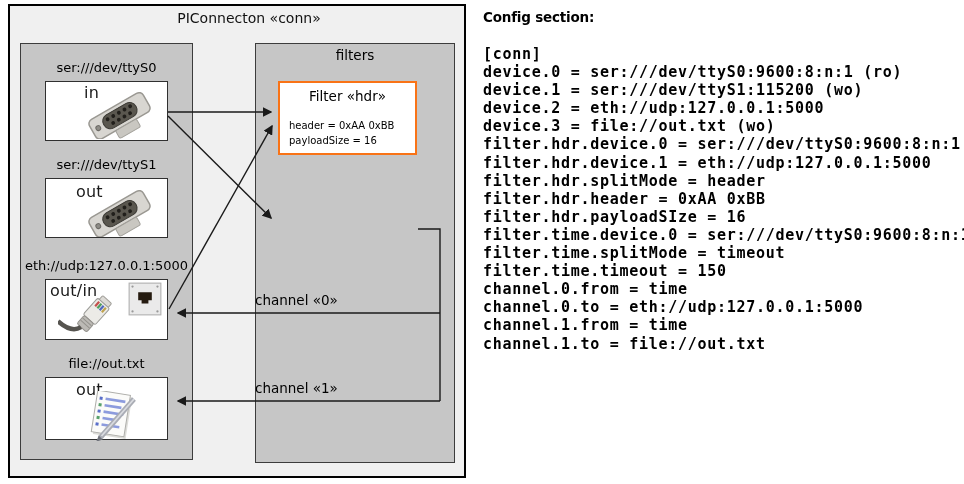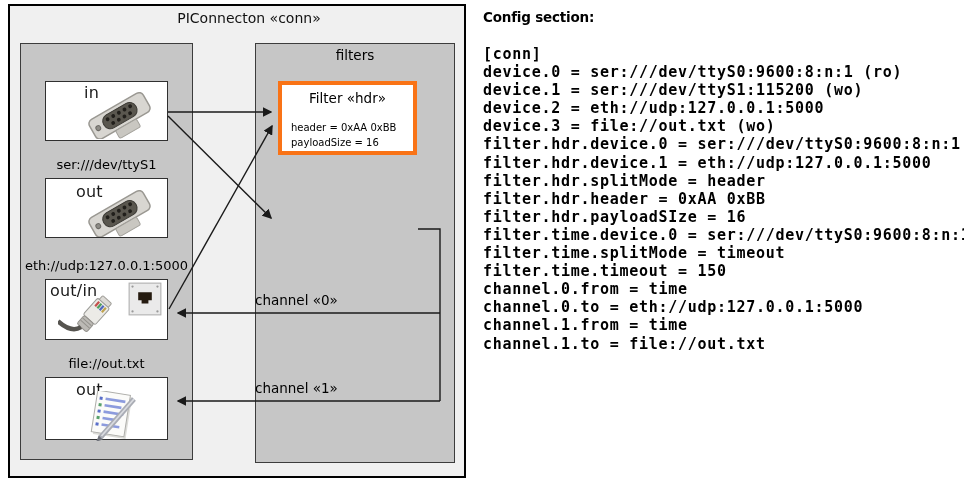--- a/index.html
+++ b/index.html
@@ -22,21 +22,21 @@
 
   
   .dev-label { position: absolute; left: 20px; width: 173px; text-align: center; font-size: 13px; }
   .dev-box { position: absolute; left: 45px; width: 123px; background: #ffffff;
              border: 1.5px solid #303030; padding-left: 32px; }
   .dir-label { position: absolute; font-size: 16px; color: #1a1a1a; letter-spacing: 0.2px; }
   .dev-icon { position: absolute; }
 
   
   .filter-box { position: absolute; left: 278px; width: 139px; background: #ffffff;
-                border: 4px solid #f97316; }
+                border: 2px solid #f97316; }
   .filter-title { position: absolute; left: 0; top: 5px; width: 100%; text-align: center; font-size: 13.5px; }
   .filter-props { position: absolute; left: 9px; font-size: 10px; line-height: 15px; }
 
   
   .channel-label { position: absolute; left: 255px; width: 162px; font-size: 13.5px; }
 
   
   .overlay { position: absolute; left: 0; top: 0; width: 964px; height: 484px; pointer-events: none; }
 
   
@@ -52,20 +52,21 @@
 
 <div class="stage">
 
   <div class="outer-box"></div>
   <div class="diagram-title">PIConnecton «conn»</div>
 
   <div class="panel devices-panel"></div>
   <div class="panel filters-panel"></div>
   <div class="filters-title">filters</div>
 
+  <div class="dev-label" style="top:60px">ser:///dev/ttyS0</div>
   <div class="dev-box" style="top:81px; height:60px">
     <span class="dir-label" style="left:38px; top:1px">in</span>
     <svg class="dev-icon" style="left:28px; top:5px" width="90" height="52" viewBox="0 0 90 52">
       <g transform="rotate(-30 45 28)">
         <rect x="14" y="18" width="62" height="22" rx="5" fill="#d8d6d1" stroke="#9a9892" stroke-width="1.5"></rect>
         <rect x="27" y="21.5" width="37" height="15" rx="7" fill="#5a574f" stroke="#3a3833"></rect>
         <circle cx="33" cy="26" r="1.9" fill="#211f1b"></circle>
           <circle cx="39.5" cy="26" r="1.9" fill="#211f1b"></circle>
         <circle cx="46" cy="26" r="1.9" fill="#211f1b"></circle>
           <circle cx="52.5" cy="26" r="1.9" fill="#211f1b"></circle>

